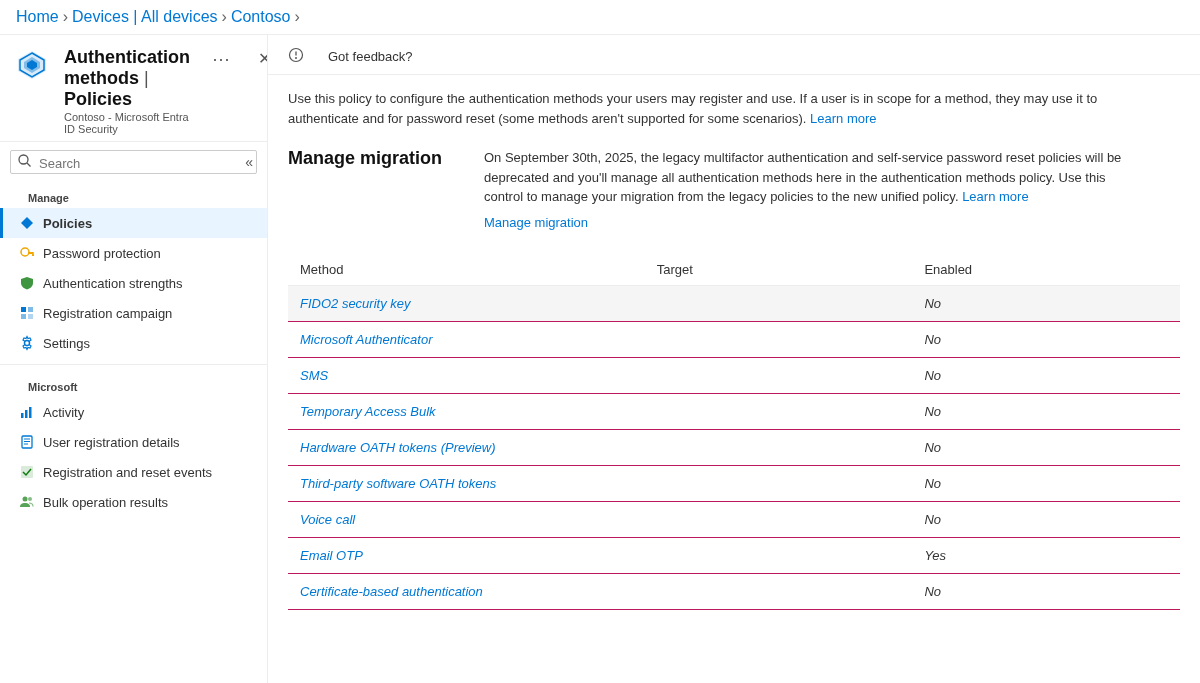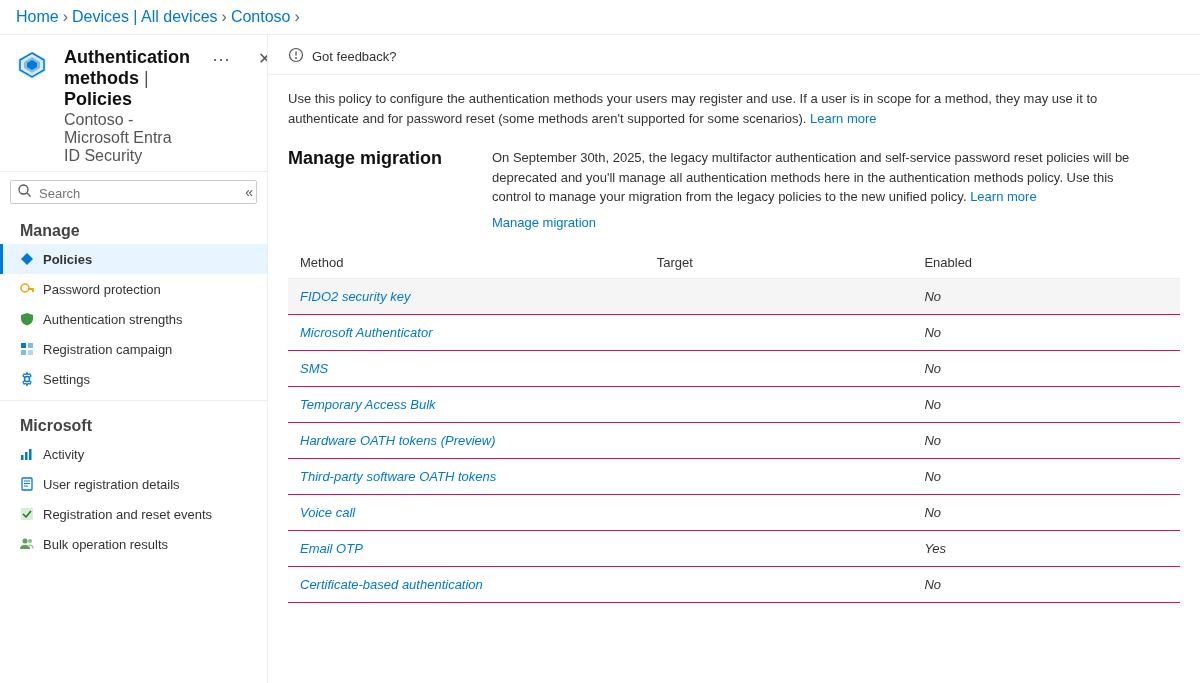--- a/index.html
+++ b/index.html
@@ -21,21 +21,21 @@
     .sidebar {
       width: 268px; min-width: 268px; border-right: 1px solid #ededed;
       display: flex; flex-direction: column; overflow-y: auto; background: #fff;
       padding-bottom: 16px;
     }
     .sidebar-logo {
       width: 32px; height: 32px; flex-shrink: 0; margin-top: 2px;
     }
     .sidebar-title-area { flex: 1; }
     .sidebar-title { font-size: 18px; font-weight: 600; color: #111; }
-    .sidebar-subtitle { font-size: 16px; color: #555; margin-top: 1px; }
+    .sidebar-subtitle { font-size: 11px; color: #555; margin-top: 1px; }
     .sidebar-more { color: #555; font-size: 18px; cursor: pointer; padding: 2px 6px; margin-left: auto; align-self: flex-start; }
     .close-btn { color: #555; font-size: 16px; cursor: pointer; padding: 2px 6px; align-self: flex-start; }
 
     
     .top-section {
       display: flex; align-items: flex-start; padding: 12px 16px 6px 16px;
       border-bottom: 1px solid #ededed; gap: 16px;
     }
 
     
@@ -48,52 +48,52 @@
       border-radius: 2px; font-size: 13px; outline: none; color: #333;
     }
     .search-icon-wrap {
       position: absolute; left: 18px; top: 50%; transform: translateY(-50%);
       color: #555; font-size: 13px; pointer-events: none;
     }
     .search-collapse { position: absolute; right: 14px; top: 50%; transform: translateY(-50%); color: #555; cursor: pointer; font-size: 14px; }
 
     
     .sidebar-section-label {
-      font-size: 16px; font-weight: 600; color: #444; padding: 10px 16px 4px 20px;
+      font-size: 11px; font-weight: 600; color: #444; padding: 10px 16px 4px 28px;
       text-transform: none;
     }
     .sidebar-item {
       display: flex; align-items: center; gap: 8px; padding: 7px 16px;
       cursor: pointer; color: #333; font-size: 13px;
       border-left: 3px solid transparent;
     }
     .sidebar-item.active { background: #e8f4ff; border-left-color: #0078d4; font-weight: 600; }
     .sidebar-item .item-icon { width: 16px; height: 16px; flex-shrink: 0; display: flex; align-items: center; justify-content: center; }
     .sidebar-divider { border: none; border-top: 1px solid #ededed; margin: 6px 0; }
 
     
     .content {
       flex: 1; overflow-y: auto; padding: 0;
     }
 
     
     .content-header {
       display: flex; align-items: center; padding: 12px 20px 8px 20px;
-      gap: 8px; border-bottom: 1px solid #ededed;
+      gap: 24px; border-bottom: 1px solid #ededed;
     }
     .content-header .feedback-icon { color: #555; font-size: 15px; }
     .content-header .feedback-text { color: #333; font-size: 13px; }
 
     .content-body { padding: 14px 20px; }
 
     .description-text { font-size: 13px; color: #333; line-height: 1.5; max-width: 870px; margin-bottom: 20px; }
     .description-text a { color: #0078d4; text-decoration: none; }
 
     
-    .migration-section { display: flex; gap: 24px; margin-bottom: 17px; }
+    .migration-section { display: flex; gap: 16px; margin-bottom: 24px; }
     .migration-title { font-size: 18px; font-weight: 600; color: #111; min-width: 180px; }
     .migration-desc { font-size: 13px; color: #333; line-height: 1.5; max-width: 640px; }
     .migration-desc a { color: #0078d4; text-decoration: none; }
     .migration-link { display: inline-block; margin-top: 8px; color: #0078d4; text-decoration: none; font-size: 13px; }
 
     
     .methods-table { width: 100%; border-collapse: collapse; font-size: 13px; }
     .methods-table th {
       text-align: left; padding: 8px 12px; font-weight: 400; color: #333;
       border-bottom: 1px solid #ededed;

